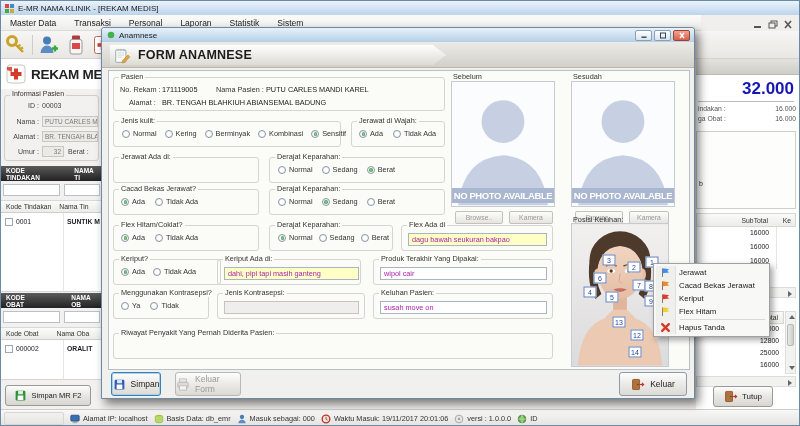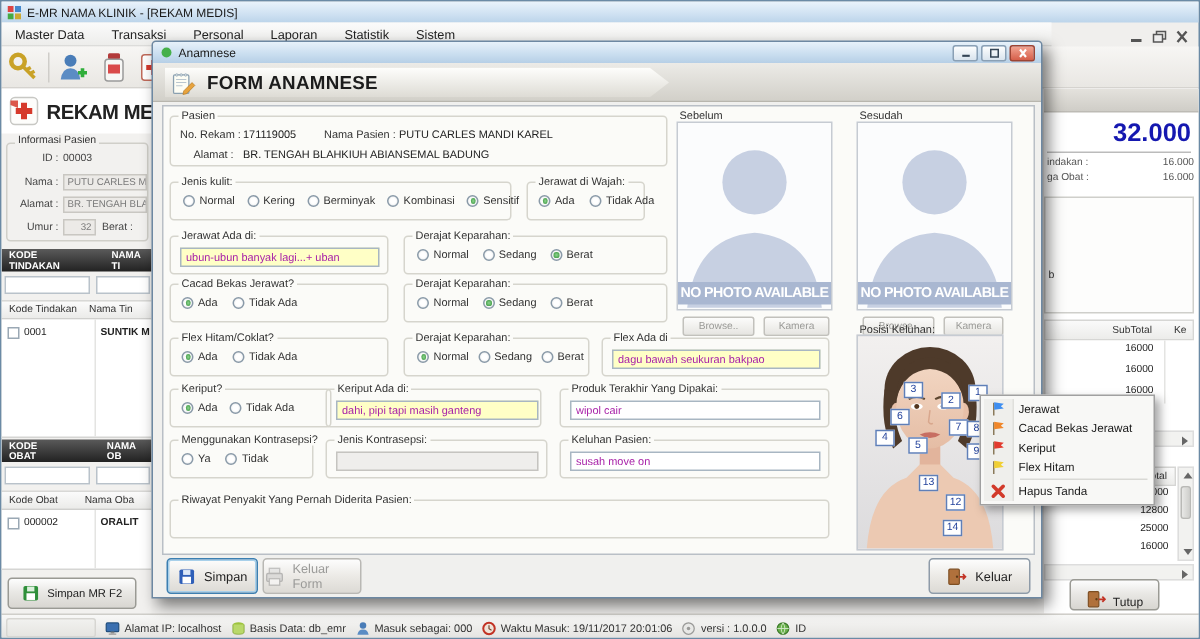--- a/index.html
+++ b/index.html
@@ -314,21 +314,21 @@
     </div>
     <div class="sb-track" style="left:89px;top:252px;width:11px;height:63px;">
       <span class="tri" style="left:2.5px;top:3px;border-left:3px solid transparent;border-right:3px solid transparent;border-bottom:4px solid #666;"></span>
       <span class="sb-thumb" style="left:1px;top:12px;width:7px;height:22px;"></span>
       <span class="tri" style="left:2.5px;bottom:3px;border-left:3px solid transparent;border-right:3px solid transparent;border-top:4px solid #666;"></span>
     </div>
     <div class="sb-track" style="left:0;top:317px;width:100px;height:11px;">
       <span class="tri" style="right:3px;top:2.5px;border-top:3px solid transparent;border-bottom:3px solid transparent;border-left:4px solid #666;"></span>
     </div>
 
-    <div class="btn abs" style="left:17px;top:327px;width:60px;height:21px;align-items:flex-end;">
+    <div class="btn abs" style="left:17px;top:327px;width:60px;height:21px;">
       <span>
           <svg width="14" height="13" viewBox="0 0 18 16">
             <rect x="2" y="1.5" width="9" height="13" rx="1" fill="#b0713c" stroke="#7d4e22"></rect>
             <circle cx="9" cy="8" r="1" fill="#5d3a18"></circle>
             <path d="M11,8 h5 m-2,-2.2 l2.2,2.2 -2.2,2.2" stroke="#c23325" stroke-width="1.5" fill="none"></path>
           </svg>
         </span>
       <span>Tutup</span>
     </div>
   </div>
@@ -455,37 +455,36 @@
           <span class="rb"></span>
           <span>Kombinasi</span>
         </span>
         <span class="radio">
           <span class="rb on"></span>
           <span>Sensitif</span>
         </span>
       </div>
   </div>
 
-  <div class="fgrp" style="left:350px;top:120px;width:79px;height:26px;z-index:11">
+  <div class="fgrp" style="left:350px;top:120px;width:94px;height:26px;z-index:11">
     <span class="lbl">Jerawat di Wajah:</span>
     <div class="radios" style="left:7px;top:7px;gap:10px">
         <span class="radio">
           <span class="rb on"></span>
           <span>Ada</span>
         </span>
         <span class="radio">
           <span class="rb"></span>
           <span>Tidak Ada</span>
         </span>
       </div>
   </div>
 
   <div class="fgrp" style="left:112px;top:156px;width:146px;height:26px;z-index:11">
     <span class="lbl">Jerawat Ada di:</span>
-    <span class="ti yellow" style="left:6px;top:7px;width:133px">ubun-ubun banyak lagi...+ uban</span>
   </div>
   <div class="fgrp" style="left:268px;top:156px;width:176px;height:26px;z-index:11">
     <span class="lbl">Derajat Keparahan:</span>
     <div class="radios" style="left:8px;top:7px;gap:9px">
         <span class="radio">
           <span class="rb"></span>
           <span>Normal</span>
         </span>
         <span class="radio">
           <span class="rb"></span>
@@ -677,21 +676,21 @@
       <div class="marker" style="left: 611px; top: 296px;">5</div>
       <div class="marker" style="left: 599px; top: 277px;">6</div>
       <div class="marker" style="left: 638px; top: 284px;">7</div>
       <div class="marker" style="left: 650px; top: 285px;">8</div>
       <div class="marker" style="left: 650px; top: 300px;">9</div>
       <div class="marker" style="left: 618px; top: 321px;">13</div>
       <div class="marker" style="left: 636px; top: 334px;">12</div>
       <div class="marker" style="left: 634px; top: 351px;">14</div>
     </div>
 
-  <div class="dlg-action default" style="left:110px;top:371px;width:61px;z-index:11">
+  <div class="dlg-action default" style="left:110px;top:371px;width:50px;z-index:11">
     <span>
         <svg width="13" height="13" viewBox="0 0 16 16">
           <rect x="2" y="2" width="12" height="12" rx="1.5" fill="#2f5fb8"></rect>
           <rect x="5" y="2.5" width="6" height="4" fill="#dce8f8"></rect>
           <rect x="4.5" y="8" width="7" height="5.5" fill="#fff"></rect>
         </svg>
       </span>
     <span>Simpan</span>
   </div>
   <div class="dlg-action disabled" style="left:174px;top:371px;width:66px;z-index:11">

